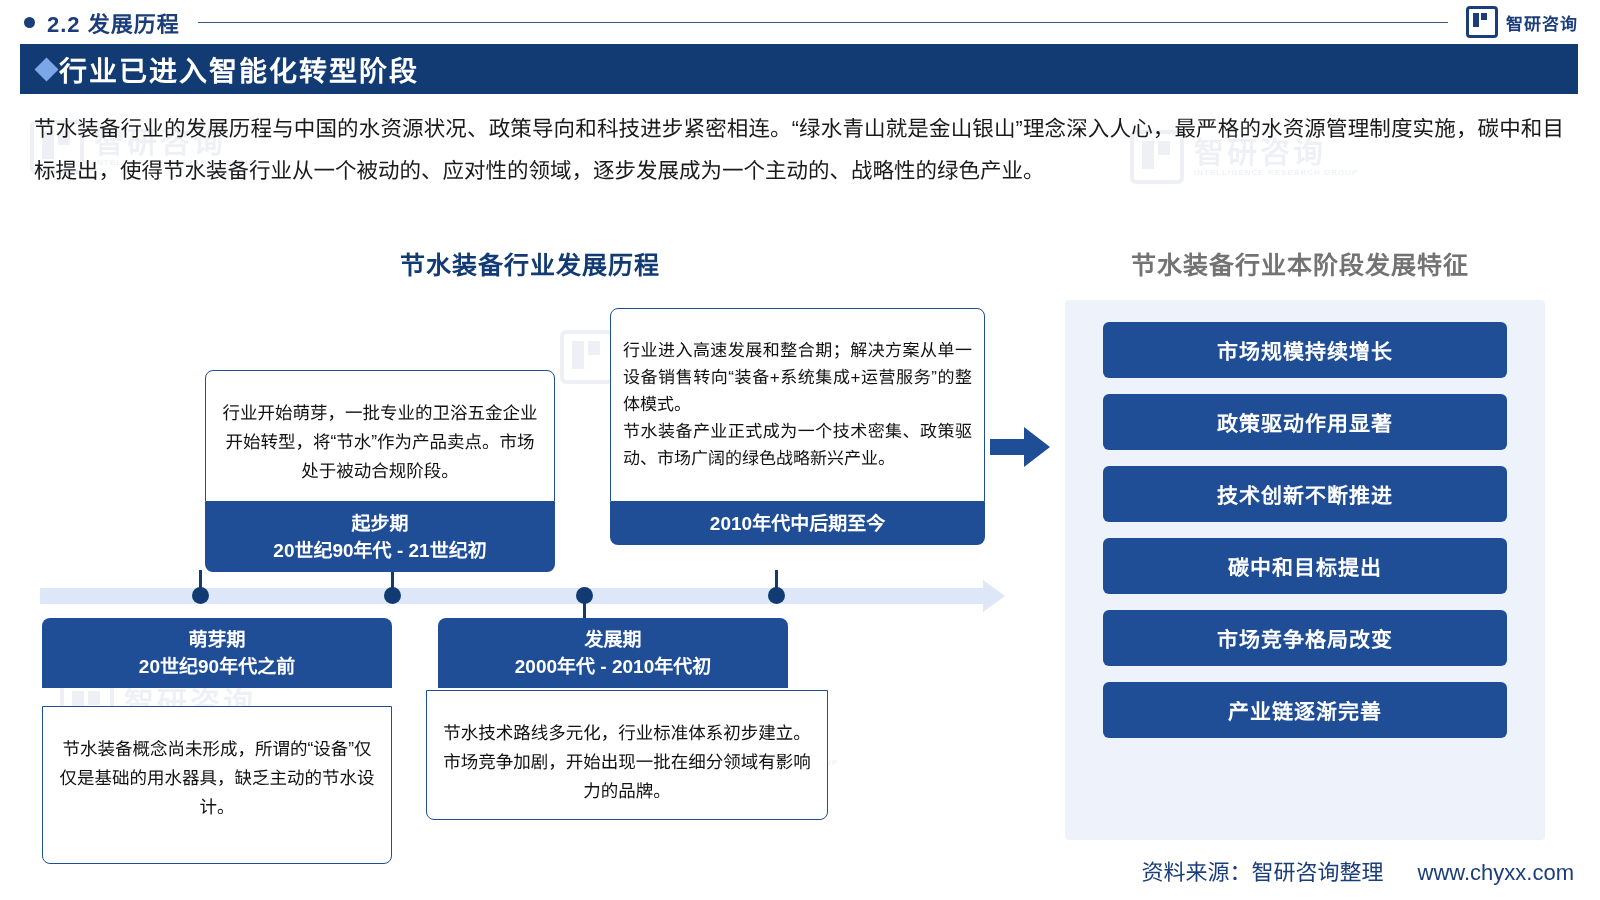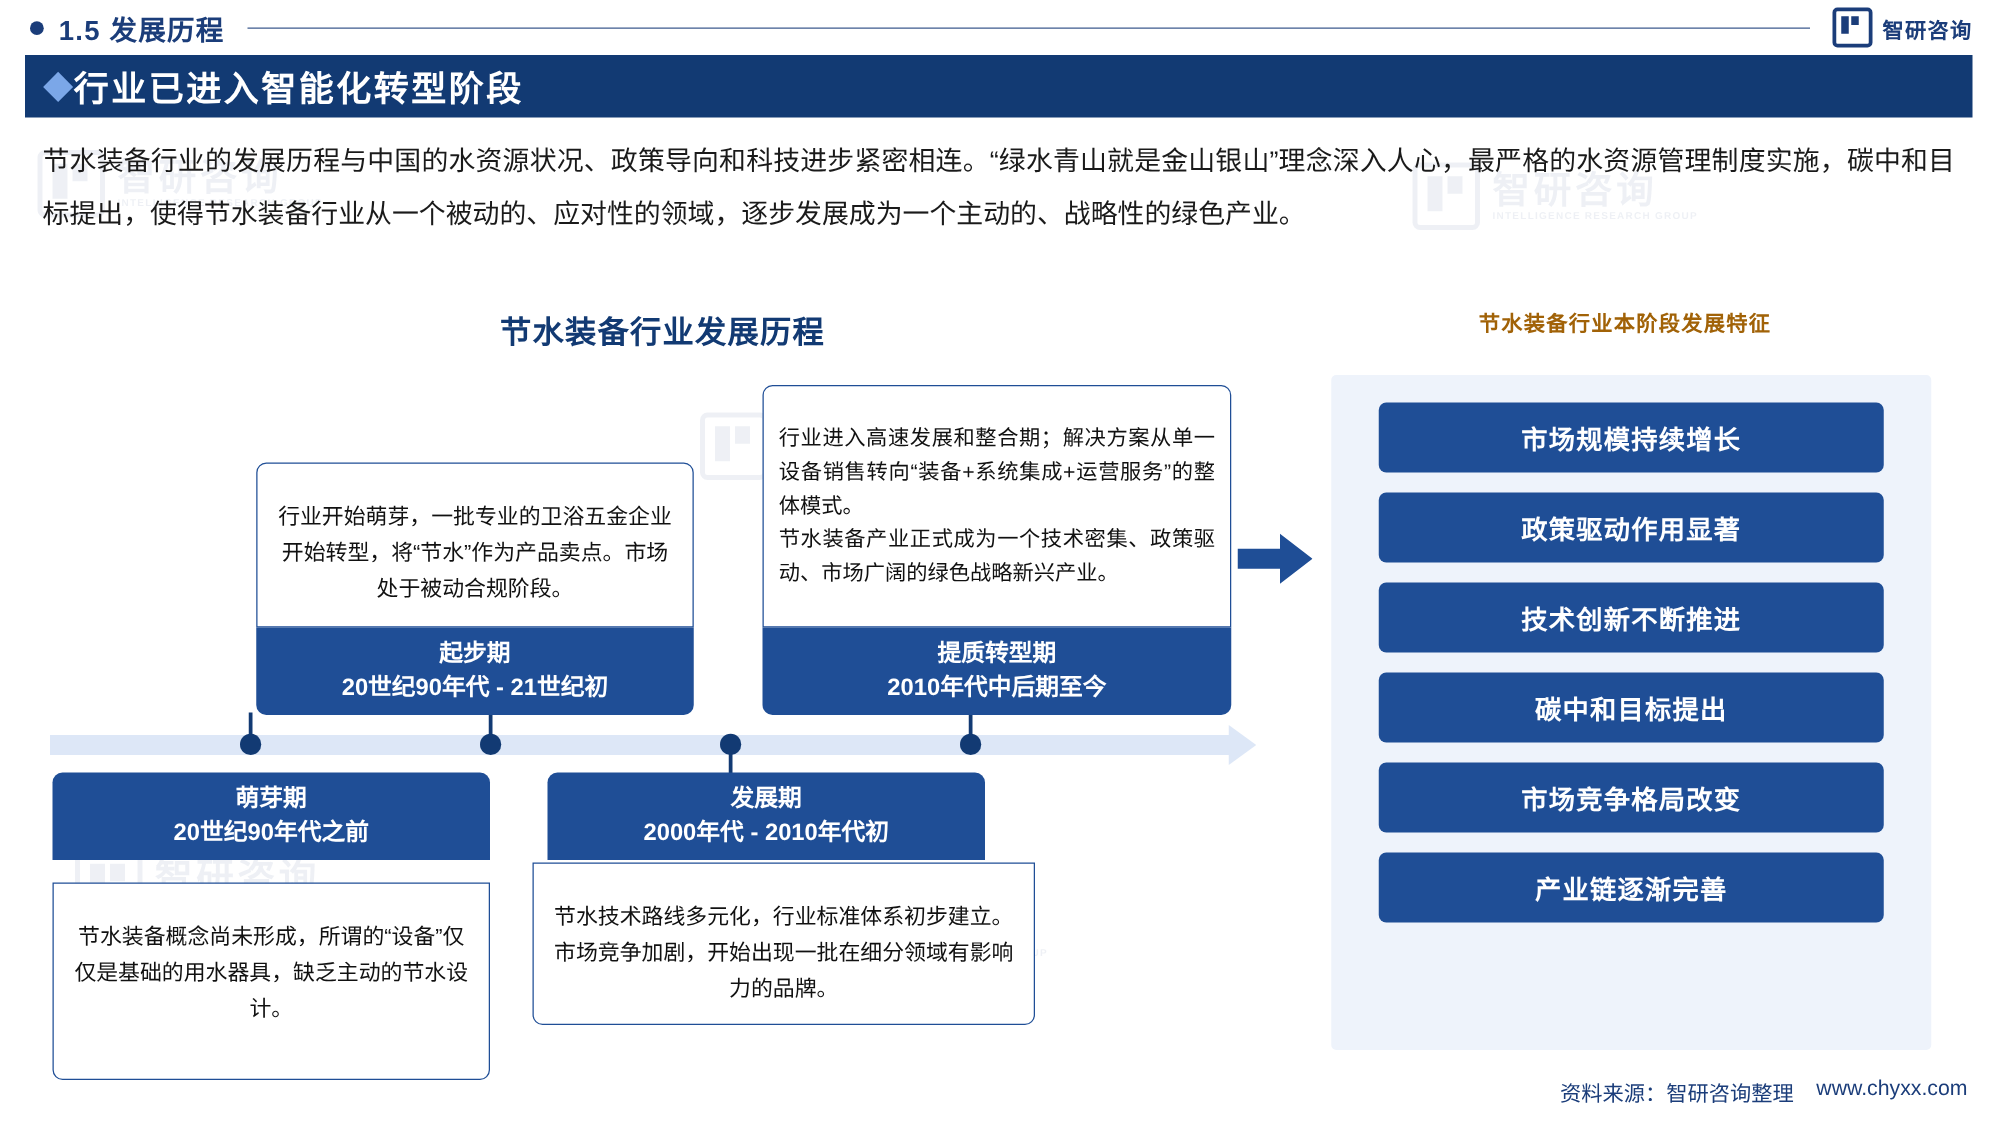--- a/index.html
+++ b/index.html
@@ -196,23 +196,23 @@
     color: #123a73;
     letter-spacing: 1px;
     z-index: 2;
   }
   .sec-title-right {
     position: absolute;
     top: 245px;
     left: 1040px;
     width: 520px;
     text-align: center;
-    font-size: 17px;
-    font-weight: bold;
-    color: #a16207;
+    font-size: 25px;
+    font-weight: bold;
+    color: #737373;
     letter-spacing: 1px;
     z-index: 2;
   }
 
   
   .timeline-area {
     position: absolute;
     top: 300px;
     left: 20px;
     width: 1010px;
@@ -335,26 +335,26 @@
     align-items: center;
     justify-content: center;
     letter-spacing: 1px;
   }
 
   
   .footer {
     position: absolute;
     right: 26px;
     bottom: 14px;
-    font-size: 17px;
+    font-size: 22px;
     color: #1b3d7a;
     z-index: 3;
     display: flex;
-    gap: 18px;
-    align-items: flex-start;
+    gap: 34px;
+    align-items: flex-end;
   }
   .footer .src { color: #1b3d7a; }
   .footer .url { color: #1b3d7a; }
 </style>
 </head>
 <body>
 
 <div class="watermark-layer">
   <div class="wm" style="left:30px; top:120px;">
     <div class="wm-logo"></div>
@@ -395,21 +395,21 @@
     <div class="wm-logo"></div>
     <div>
       <div class="wm-txt">智研咨询</div>
       <div class="wm-sub">INTELLIGENCE RESEARCH GROUP</div>
     </div>
   </div>
 </div>
 
 <div class="page-header">
   <div class="hdr-dot"></div>
-  <div class="hdr-title">1.5 发展历程</div>
+  <div class="hdr-title">2.2 发展历程</div>
   <div class="hdr-rule"></div>
   <div class="brand">
     <div class="brand-mark"></div>
     <div class="brand-name">智研咨询</div>
   </div>
 </div>
 
 <div class="title-bar">
   <div class="title-diamond"></div>
   <div class="title-text">行业已进入智能化转型阶段</div>
@@ -449,21 +449,20 @@
 
   <div class="label-box round-top" style="left:418px; top:318px; width:350px;">
     <div>发展期</div>
     <div>2000年代 - 2010年代初</div>
   </div>
   <div class="desc-box round-bottom" style="left:406px; top:390px; width:402px; height:130px;">节水技术路线多元化，行业标准体系初步建立。市场竞争加剧，开始出现一批在细分领域有影响力的品牌。</div>
 
   <div class="desc-box round-top just" style="left:590px; top:8px; width:375px; height:194px; line-height:27px; font-size:17px; white-space:pre-line;">行业进入高速发展和整合期；解决方案从单一设备销售转向“装备+系统集成+运营服务”的整体模式。
 节水装备产业正式成为一个技术密集、政策驱动、市场广阔的绿色战略新兴产业。</div>
   <div class="label-box round-bottom" style="left:590px; top:202px; width:375px;">
-    <div>提质转型期</div>
     <div>2010年代中后期至今</div>
   </div>
 </div>
 
 <svg class="big-arrow" viewBox="0 0 60 44">
   <polygon points="0,14 34,14 34,2 60,22 34,42 34,30 0,30" fill="#1f4e96"></polygon>
 </svg>
 
 <div class="feature-panel">
   <div class="feature-list">

